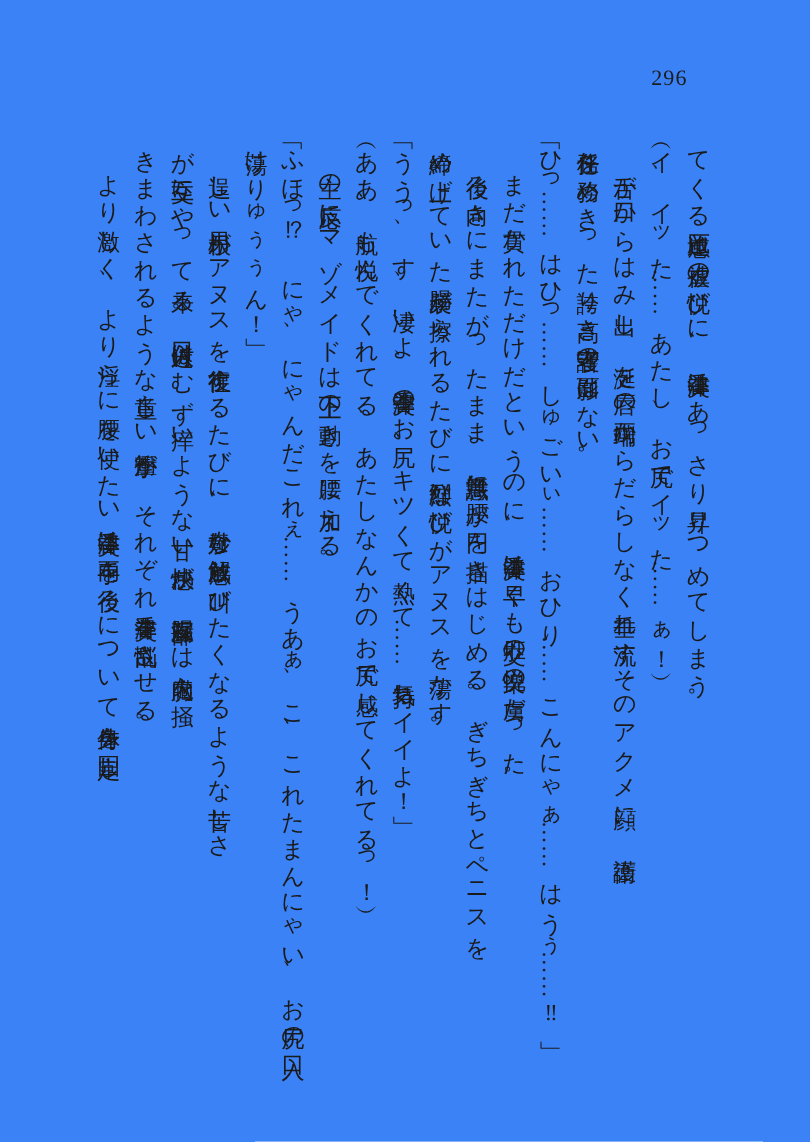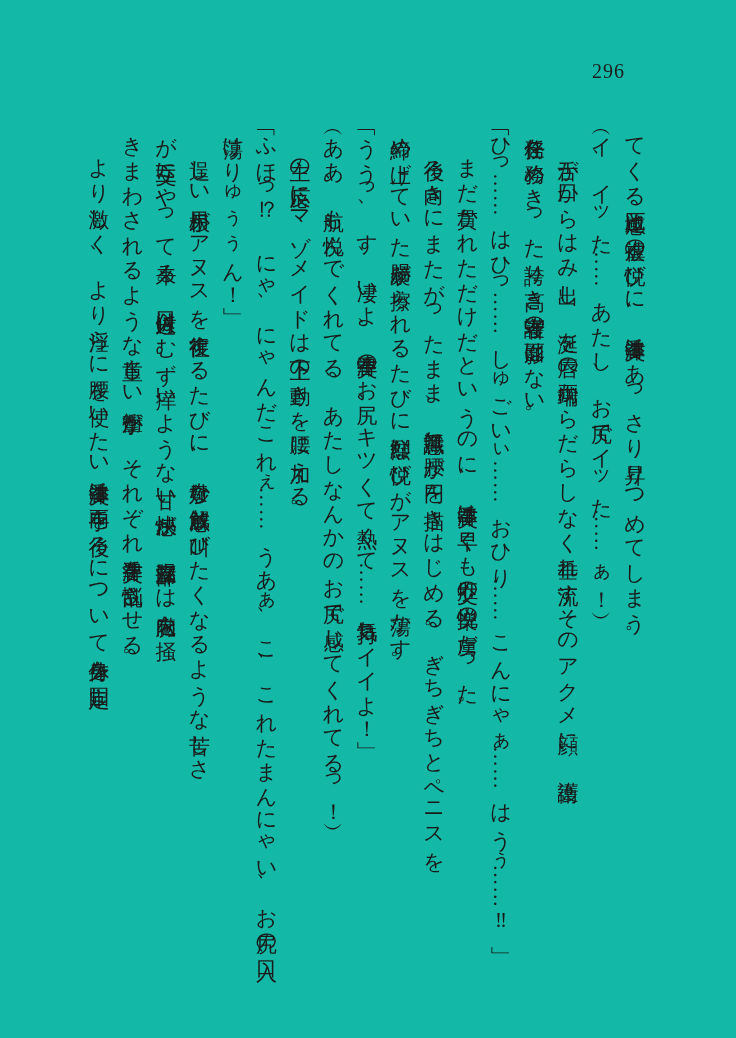--- a/index.html
+++ b/index.html
@@ -4,21 +4,21 @@
 <style>
   html, body {
     margin: 0;
     padding: 0;
     background: #ffffff;
   }
   .page {
     position: relative;
     width: 736px;
     height: 1038px;
-    background: #14b8a6;
+    background: #3b82f6;
     overflow: hidden;
     font-family: "Liberation Serif", serif;
     color: #1a1a1a;
   }
   .pageno {
     position: absolute;
     top: 60px;
     left: 592px;
     font-size: 20px;
     letter-spacing: 1px;

